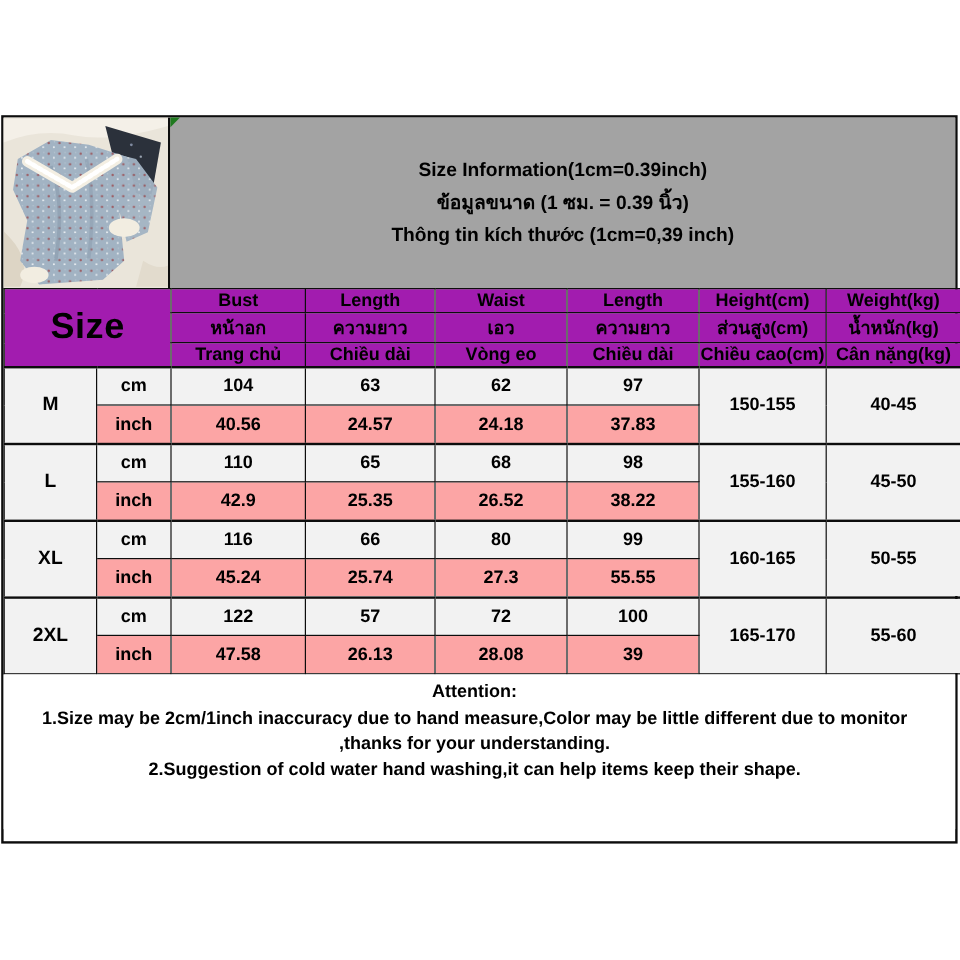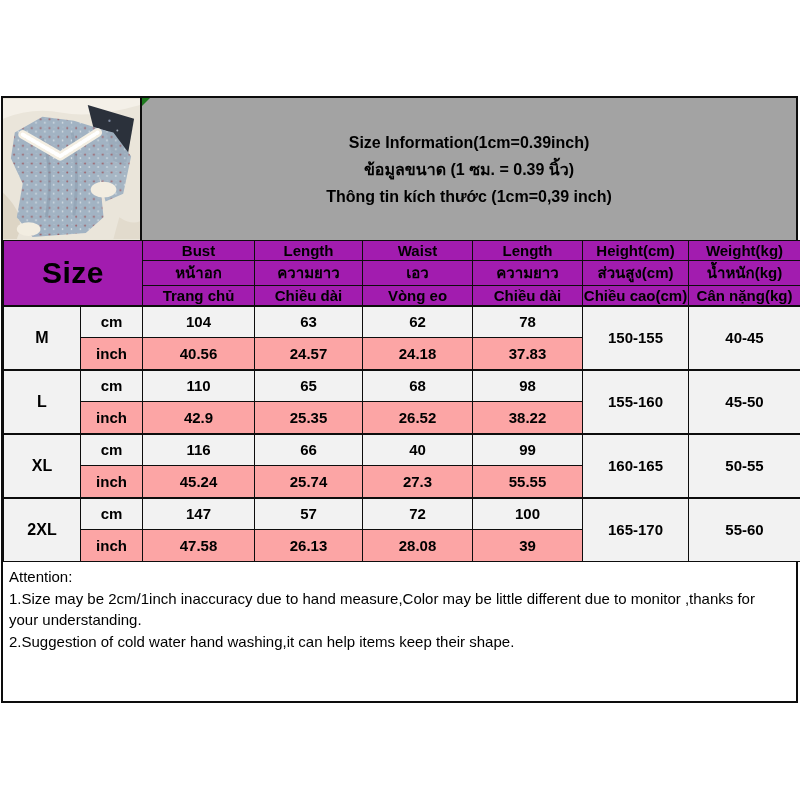--- a/index.html
+++ b/index.html
@@ -28,21 +28,21 @@
   thead td { height:20px; background:#a21caf; font-size:15px; }
   td.sizehead { font-size:30px; letter-spacing:0.5px; }
 
   tbody td { height:32px; font-size:15px; background:#fca5a5; }
   tbody tr.r-cm td { background:#f2f2f2; border-top-width:2px; }
   tbody td.sizecell { background:#d9d9d9; font-size:16px; }
   tbody td.range { background:#f2f2f2; }
   tbody td.unit { font-size:15px;margin-left:40px; }
 
   .attention { height:129px; background:#fff; padding:4px 14px 0 6px;
-    font-weight:normal; font-size:15px; line-height:21.5px; text-align:left; }
+    font-weight:bold; font-size:15px; line-height:21.5px; text-align:center; }
 </style>
 </head>
 <body>
 
 <div class="page">
   <div class="frame">
 
     <div class="top-row">
       <div class="photo">
         <svg viewBox="0 0 139 142" xmlns="http://www.w3.org/2000/svg">
@@ -118,21 +118,21 @@
           <td>Cân nặng(kg)</td>
         </tr>
       </thead>
       <tbody>
         <tr class="r-cm">
           <td class="sizecell" rowspan="2">M</td>
           <td class="unit">cm</td>
           <td>104</td>
           <td>63</td>
           <td>62</td>
-          <td>78</td>
+          <td>97</td>
           <td class="range" rowspan="2">150-155</td>
           <td class="range" rowspan="2">40-45</td>
         </tr>
         <tr>
           <td class="unit">inch</td>
           <td>40.56</td>
           <td>24.57</td>
           <td>24.18</td>
           <td>37.83</td>
         </tr>
@@ -153,37 +153,37 @@
           <td>25.35</td>
           <td>26.52</td>
           <td>38.22</td>
         </tr>
 
         <tr class="r-cm">
           <td class="sizecell" rowspan="2">XL</td>
           <td class="unit">cm</td>
           <td>116</td>
           <td>66</td>
-          <td>40</td>
+          <td>80</td>
           <td>99</td>
           <td class="range" rowspan="2">160-165</td>
           <td class="range" rowspan="2">50-55</td>
         </tr>
         <tr>
           <td class="unit">inch</td>
           <td>45.24</td>
           <td>25.74</td>
           <td>27.3</td>
           <td>55.55</td>
         </tr>
 
         <tr class="r-cm">
           <td class="sizecell" rowspan="2">2XL</td>
           <td class="unit">cm</td>
-          <td>147</td>
+          <td>122</td>
           <td>57</td>
           <td>72</td>
           <td>100</td>
           <td class="range" rowspan="2">165-170</td>
           <td class="range" rowspan="2">55-60</td>
         </tr>
         <tr>
           <td class="unit">inch</td>
           <td>47.58</td>
           <td>26.13</td>

